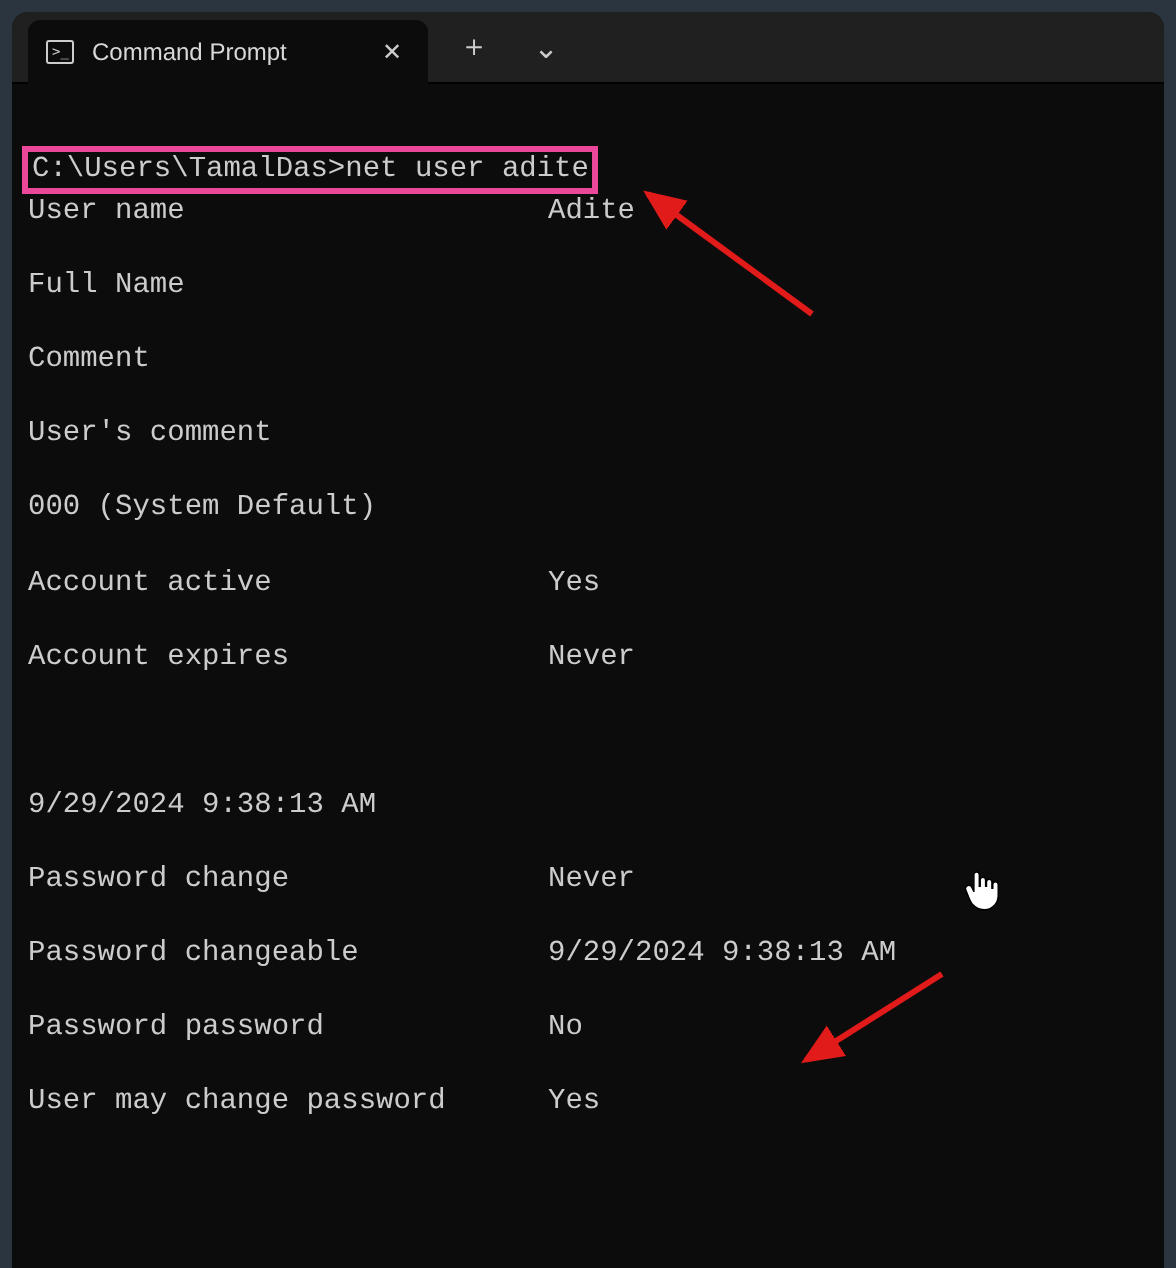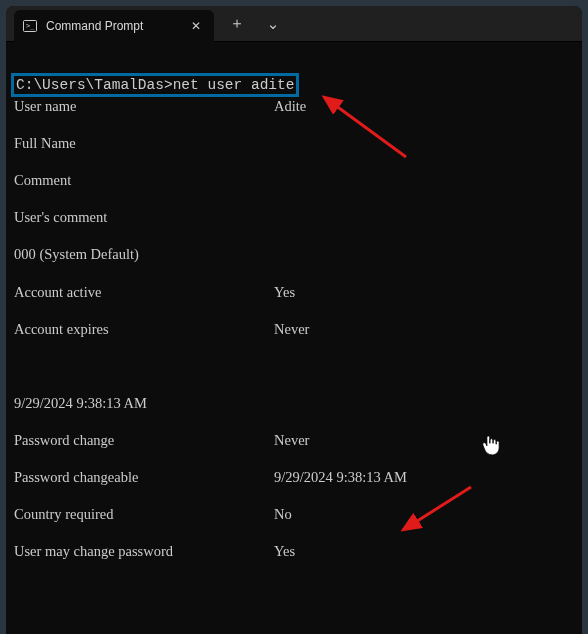--- a/index.html
+++ b/index.html
@@ -67,24 +67,24 @@
   }
   .terminal {
     flex:1;
     padding: 12px 8px 8px 8px;
     color: #cccccc;
     line-height: 1.28;
     white-space: pre;
     position: relative;
     overflow: hidden;
   }
-  .row { display:flex;font-family:Liberation Serif, serif; }
+  .row { display:flex; }
   .lbl { display:inline-block; width: 260px; }
   .red-box {
-    border: 3px solid #0369a1;
+    border: 3px solid #ec4899;
     padding: 0 2px;
     margin-left:-3px;
     display: inline-block;
   }
   .annotation { position:absolute; pointer-events:none; }
   .cursor-hand {
     position:absolute;
     left: 476px;
     top: 392px;
     width: 18px;
@@ -120,21 +120,21 @@
 <div class="row"><span class="lbl">Full Name</span><span></span></div>
 <div class="row"><span class="lbl">Comment</span><span></span></div>
 <div class="row"><span class="lbl">User's comment</span><span></span></div>
 <div class="row"><span>000 (System Default)</span></div>
 <div class="row"><span class="lbl">Account active</span><span>Yes</span></div>
 <div class="row"><span class="lbl">Account expires</span><span>Never</span></div>
 <div>&nbsp;</div>
 <div class="row"><span>9/29/2024 9:38:13 AM</span></div>
 <div class="row"><span class="lbl">Password change</span><span>Never</span></div>
 <div class="row"><span class="lbl">Password changeable</span><span>9/29/2024 9:38:13 AM</span></div>
-<div class="row"><span class="lbl">Country required</span><span>No</span></div>
+<div class="row"><span class="lbl">Password password</span><span>No</span></div>
 <div class="row"><span class="lbl">User may change password</span><span>Yes</span></div>
 <div>&nbsp;</div>
 
 
 
 
 
 
 
 

